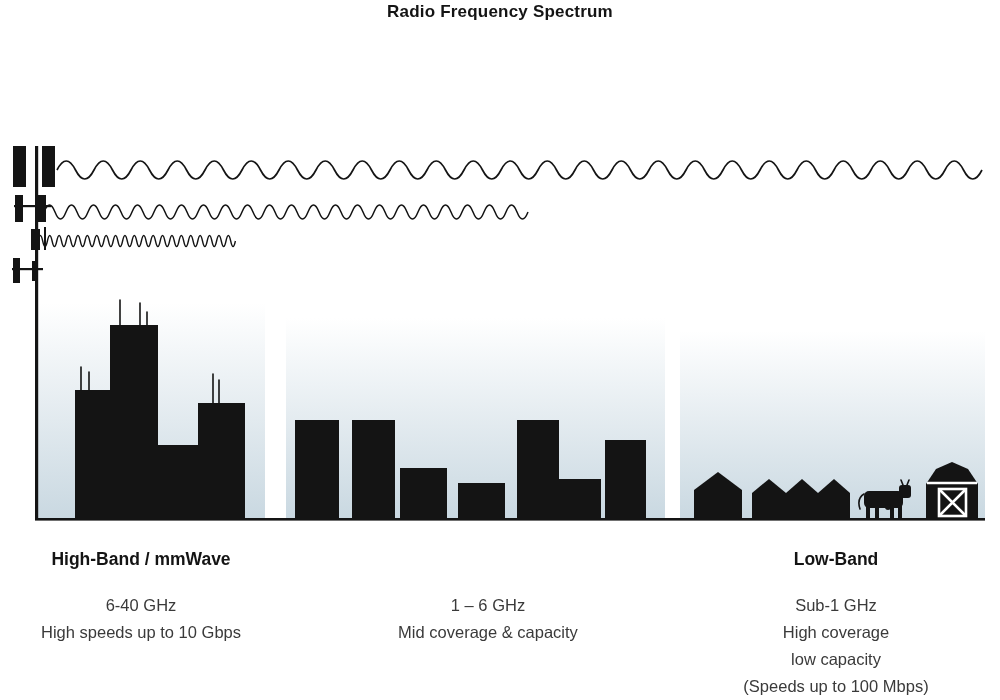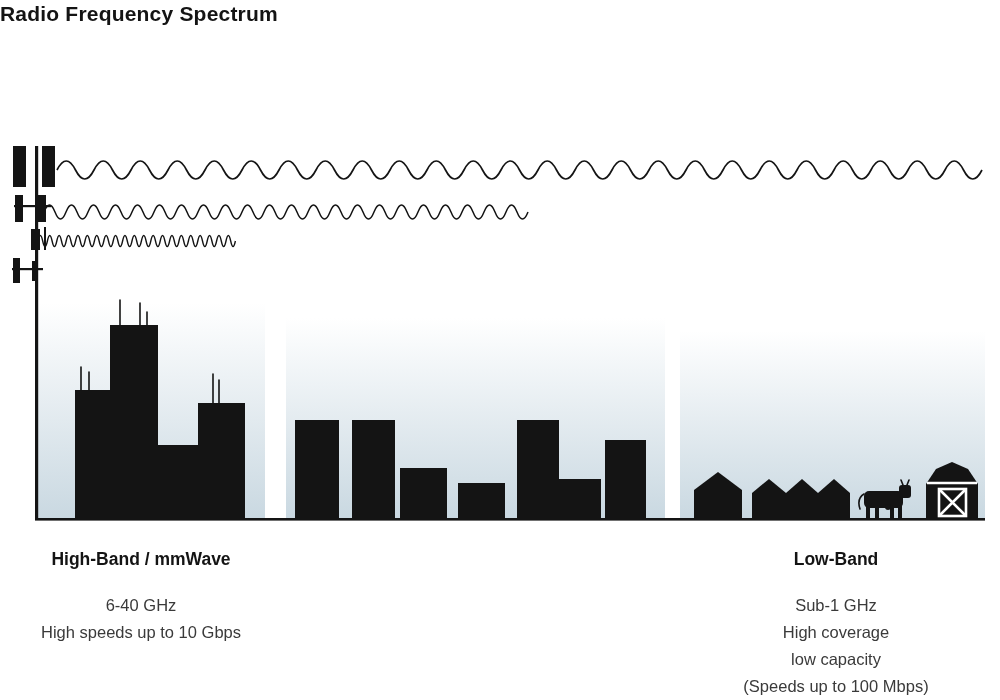--- a/index.html
+++ b/index.html
@@ -10,22 +10,22 @@
   html,body{margin:0;padding:0;background:#ffffff;}
   .canvas{
     position:relative;
     width:1000px;height:700px;
     background:#ffffff;
     font-family:"Liberation Sans", sans-serif;
     overflow:hidden;
   }
   .title{
     position:absolute;top:2px;left:0;width:100%;
-    text-align:left;
-    font-size:21px;font-weight:700;color:var(--ink);
+    text-align:center;
+    font-size:17px;font-weight:700;color:var(--ink);
     letter-spacing:.2px;
   }
   svg.diagram{position:absolute;left:0;top:0;}
   .ink{fill:var(--ink);}
   .thin{stroke:var(--ink);stroke-width:1.6;fill:none;stroke-linecap:round;}
   .wave{fill:none;stroke:var(--ink);}
   #wave-long{stroke-width:1.7;}
   #wave-mid{stroke-width:1.5;}
   #wave-short{stroke-width:1.4;}
   .band-label{
@@ -125,20 +125,24 @@
   </svg>
 
   <div class="band-label pos-high">High-Band / mmWave</div>
   <div class="band-label pos-low">Low-Band</div>
 
   <div class="band-sub pos-high">
     <div>6-40 GHz</div>
     <div>High speeds up to 10 Gbps</div>
   </div>
 
+  <div class="band-sub pos-mid">
+    <div>1 – 6 GHz</div>
+    <div>Mid coverage &amp; capacity</div>
+  </div>
 
   <div class="band-sub pos-low">
     <div>Sub-1 GHz</div>
     <div>High coverage</div>
     <div>low capacity</div>
     <div>(Speeds up to 100 Mbps)</div>
   </div>
 
 </div>
 

